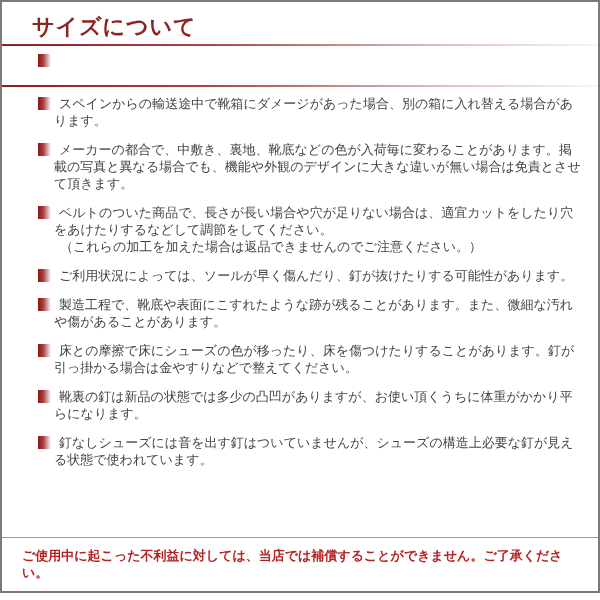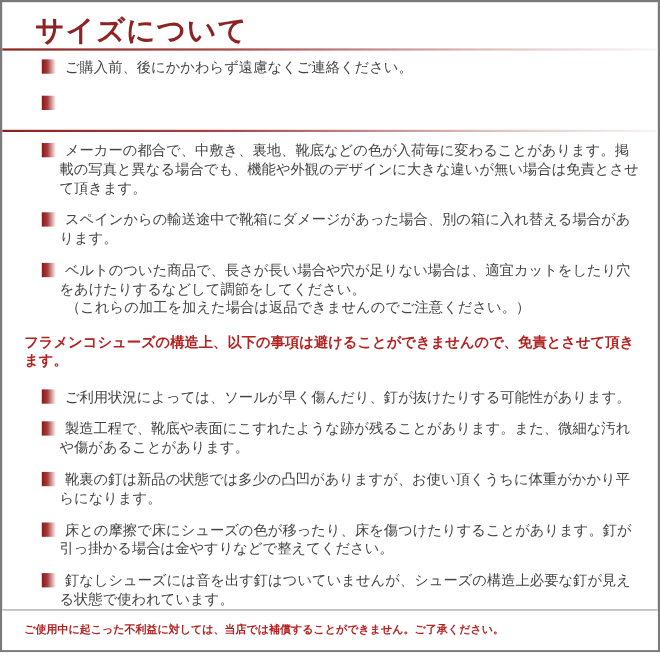--- a/index.html
+++ b/index.html
@@ -12,21 +12,21 @@
     position: relative;
     width: 600px;
     height: 593px;
     box-sizing: border-box;
     border: 2px solid #7a7a7a;
     background: #ffffff;
     overflow: hidden;
   }
   h1.section-title {
     margin: 12px 0 0 30px;
-    font-size: 26px;
+    font-size: 22px;
     line-height: 26px;
     font-weight: bold;
     letter-spacing: 1px;
     color: #8e2323;
   }
   .title-rule {
     height: 2px;
     margin-top: 4px;
     background: linear-gradient(to right, #8b2020 0%, #a84848 35%, #dfc2c2 75%, #faf5f5 100%);
   }
@@ -69,52 +69,50 @@
   .footer-wrap {
     position: absolute;
     left: 0;
     right: 0;
     bottom: 0;
     border-top: 1px solid #9a9a9a;
     background: #ffffff;
   }
   p.footer-text {
     margin: 9px 14px 10px 20px;
-    font-size: 10px;
+    font-size: 13px;
     line-height: 17px;
     font-weight: bold;
     color: #b52222;
   }
 </style>
 </head>
 <body>
 
 <div class="page">
 
   <h1 class="section-title">サイズについて</h1>
   <div class="title-rule"></div>
   <div class="list first">
-      <p class="item"><span class="bullet"></span><span>ご購入前、後にかかわらず遠慮なくご連絡ください。</span></p>
       <p class="item"><span class="bullet"></span></p>
     </div>
 
   <div class="title-rule"></div>
   <div class="list">
+      <p class="item"><span class="bullet"></span><span>スペインからの輸送途中で靴箱にダメージがあった場合、別の箱に入れ替える場合があります。</span></p>
       <p class="item"><span class="bullet"></span><span>メーカーの都合で、中敷き、裏地、靴底などの色が入荷毎に変わることがあります。掲載の写真と異なる場合でも、機能や外観のデザインに大きな違いが無い場合は免責とさせて頂きます。</span></p>
-      <p class="item"><span class="bullet"></span><span>スペインからの輸送途中で靴箱にダメージがあった場合、別の箱に入れ替える場合があります。</span></p>
       <p class="item"><span class="bullet"></span><span>ベルトのついた商品で、長さが長い場合や穴が足りない場合は、適宜カットをしたり穴をあけたりするなどして調節をしてください。</span><span class="note">（これらの加工を加えた場合は返品できませんのでご注意ください。）</span></p>
     </div>
 
-  <p class="notice">フラメンコシューズの構造上、以下の事項は避けることができませんので、免責とさせて頂きます。</p>
 
   <div class="list">
       <p class="item"><span class="bullet"></span><span>ご利用状況によっては、ソールが早く傷んだり、釘が抜けたりする可能性があります。</span></p>
       <p class="item"><span class="bullet"></span><span>製造工程で、靴底や表面にこすれたような跡が残ることがあります。また、微細な汚れや傷があることがあります。</span></p>
+      <p class="item"><span class="bullet"></span><span>床との摩擦で床にシューズの色が移ったり、床を傷つけたりすることがあります。釘が引っ掛かる場合は金やすりなどで整えてください。</span></p>
       <p class="item"><span class="bullet"></span><span>靴裏の釘は新品の状態では多少の凸凹がありますが、お使い頂くうちに体重がかかり平らになります。</span></p>
-      <p class="item"><span class="bullet"></span><span>床との摩擦で床にシューズの色が移ったり、床を傷つけたりすることがあります。釘が引っ掛かる場合は金やすりなどで整えてください。</span></p>
       <p class="item"><span class="bullet"></span><span>釘なしシューズには音を出す釘はついていませんが、シューズの構造上必要な釘が見える状態で使われています。</span></p>
     </div>
 
   <div class="footer-wrap">
     <p class="footer-text">ご使用中に起こった不利益に対しては、当店では補償することができません。ご了承ください。</p>
   </div>
 
 </div>
 
 </body></html>

